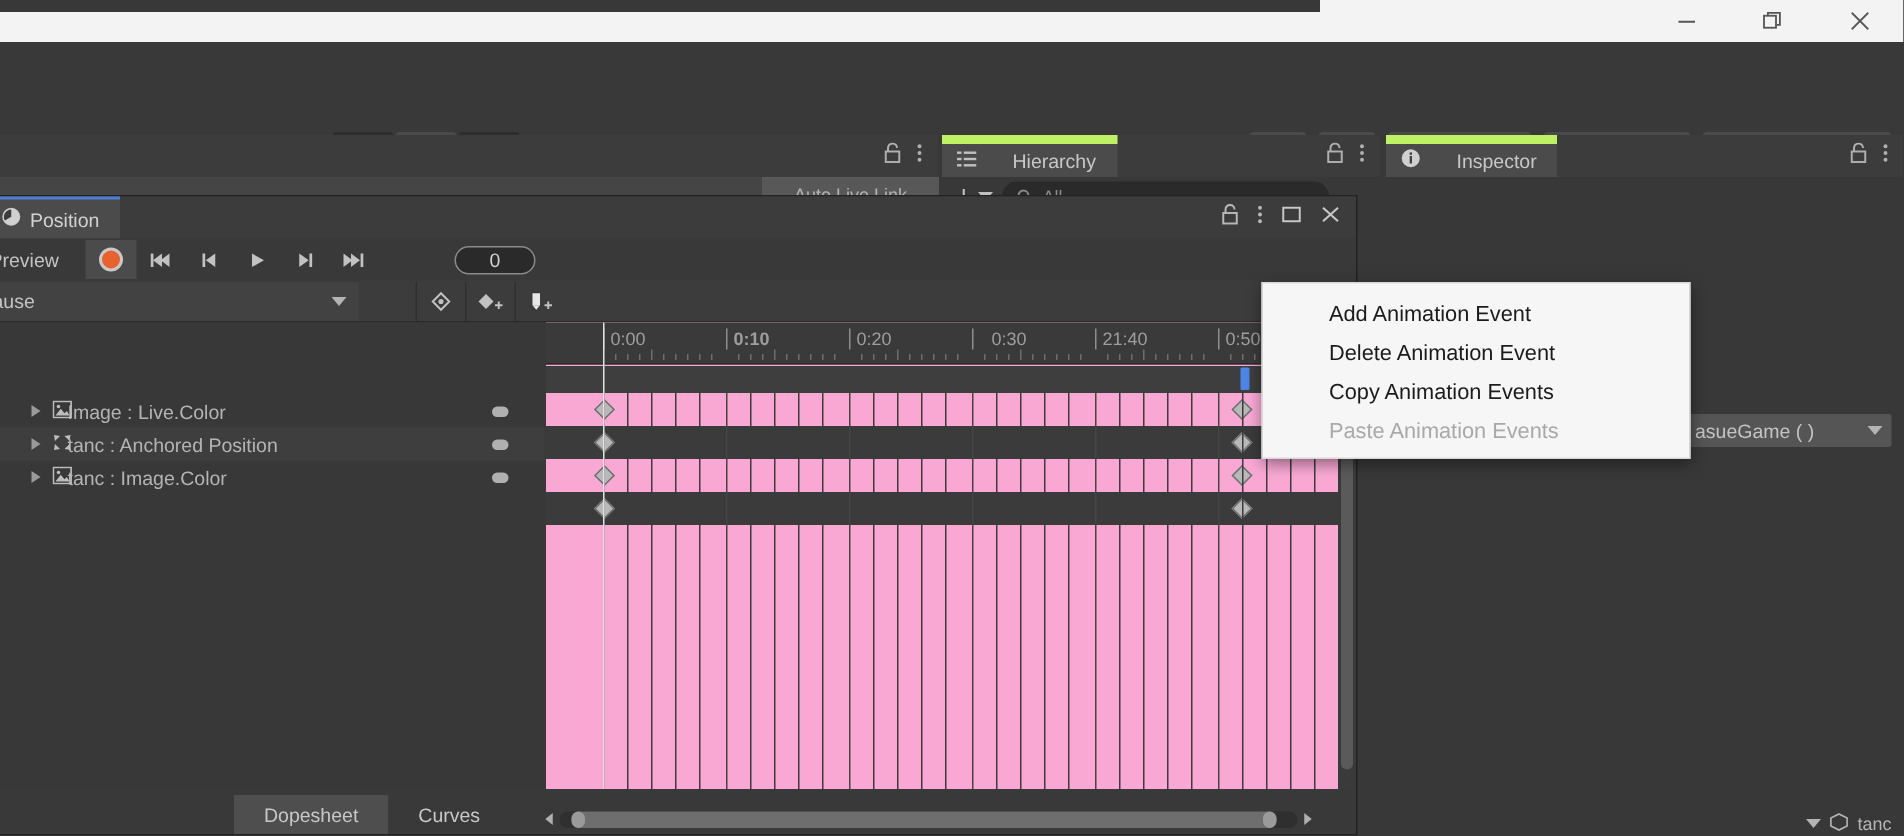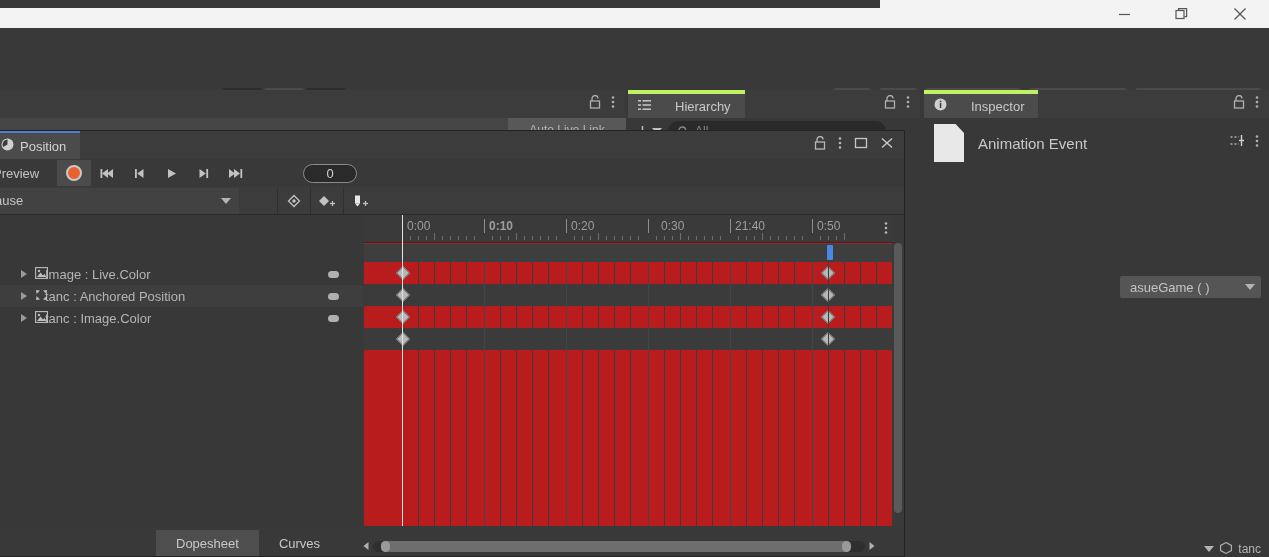--- a/index.html
+++ b/index.html
@@ -52,21 +52,21 @@
   }
   .tb-drop.w-account { width: 96px; justify-content: space-between; }
   .tb-drop.w-layers { width: 98px; justify-content: space-between; }
   .tb-drop.w-layout { width: 126px; justify-content: space-between; }
   .caret { width: 0; height: 0; border-left: 5px solid transparent; border-right: 5px solid transparent; border-top: 6px solid #b4b4b4; }
   .panel-tab {
     height: 28px; background: #4b4b4b; display: flex; align-items: center;
     padding: 0 14px 0 10px; gap: 6px; color: #c8c8c8; font-size: 13px;
     border-top: 2px solid #4b4b4b;
   }
-  .panel-tab.sel { border-top: 4px solid #bef264; gap: 24px; }
+  .panel-tab.sel { border-top: 6px solid #bef264; gap: 24px; }
   .panel-tools { margin-left: auto; display: flex; align-items: center; gap: 10px; padding-right: 10px; }
 
   
   .back-left {
     position: absolute; left: 0; top: 90px; width: 625px; height: 467px;
     background: #383838;
   }
   .back-left-bar {
     position: absolute; left: 0; top: 0; width: 625px; height: 28px; background: #3c3c3c;
   }
@@ -157,21 +157,21 @@
   .prop-row.alt { background: #3e3e3e; }
   .prop-arrow { position: absolute; left: 30px; width: 0; height: 0; border-top: 4.5px solid transparent; border-bottom: 4.5px solid transparent; border-left: 6px solid #9a9a9a; }
   .prop-label { padding-left: 26px; }
   .prop-dot { position: absolute; right: 24px; width: 11px; height: 7px; border-radius: 4px; background: #b0b0b0; }
   .add-prop-btn {
     margin: 12px auto 0 auto; width: 284px; height: 21px; background: #585858;
     border-radius: 2px; color: #dcdcdc; font-size: 13px;
     display: flex; align-items: center; justify-content: center;
   }
 
-  .tl-pane { position: absolute; left: 373px; top: 0; width: 530px; height: 341px; background: #b91c1c; overflow: hidden; }
+  .tl-pane { position: absolute; left: 373px; top: 0; width: 530px; height: 341px; background: #f9a8d4; overflow: hidden; }
   .tl-ruler { position: absolute; left: 0; top: 0; width: 530px; height: 28px; background: #3a3a3a; border-bottom: 1px solid #2b2b2b; }
   .tl-lbl { position: absolute; top: 4px; color: #9e9e9e; font-size: 12px; padding-left: 4px; border-left: 1px solid #8e8e8e; height: 14px; }
   .tl-tick { position: absolute; bottom: 2px; width: 1px; background: #6e6e6e; }
   .tl-kebab { position: absolute; right: 6px; top: 6px; }
 
   .tl-eventrow { position: absolute; left: 0; top: 29px; width: 530px; height: 18px; background: #3e3e3e; }
   .ev-marker { position: absolute; top: 1px; width: 6px; height: 15px; background: #4a86e8; border-radius: 1px; }
 
   .tl-keyrow { position: absolute; left: 0; width: 530px; height: 22px; }
   .tl-keyrow.alt { background: #3b3b3b; }
@@ -395,41 +395,20 @@
             </svg>
         </span>
         <span>
           <svg width="4" height="14" viewBox="0 0 4 14">
               <circle cx="2" cy="2.5" r="1.3" fill="#b0b0b0"></circle>
               <circle cx="2" cy="7" r="1.3" fill="#b0b0b0"></circle>
               <circle cx="2" cy="11.5" r="1.3" fill="#b0b0b0"></circle>
             </svg>
         </span>
       </div>
-    </div>
-    <div class="insp-head">
-      <span class="doc-icon"></span>
-      <span class="insp-title">Animation Event</span>
-      <span class="insp-head-tools">
-        <span>
-          <svg width="15" height="14" viewBox="0 0 15 14">
-              <line x1="0.5" y1="3" x2="9" y2="3" stroke="#b0b0b0" stroke-width="1.3" stroke-dasharray="2 2"></line>
-              <line x1="0.5" y1="10" x2="9" y2="10" stroke="#b0b0b0" stroke-width="1.3" stroke-dasharray="2 2"></line>
-              <line x1="11.5" y1="1" x2="11.5" y2="12" stroke="#d0d0d0" stroke-width="1.4"></line>
-              <line x1="9" y1="6.5" x2="14" y2="6.5" stroke="#d0d0d0" stroke-width="1.4"></line>
-            </svg>
-        </span>
-        <span>
-          <svg width="4" height="14" viewBox="0 0 4 14">
-              <circle cx="2" cy="2.5" r="1.3" fill="#b0b0b0"></circle>
-              <circle cx="2" cy="7" r="1.3" fill="#b0b0b0"></circle>
-              <circle cx="2" cy="11.5" r="1.3" fill="#b0b0b0"></circle>
-            </svg>
-        </span>
-      </span>
     </div>
     <div class="insp-func-row">
       <div class="insp-func">
         <span>asueGame ( )</span>
         <span class="caret"></span>
       </div>
     </div>
   </div>
 
   <div class="anim-win">
@@ -744,14 +723,20 @@
   <div class="status-right">
     <span class="caret"></span>
     <span>
       <svg width="12" height="12" viewBox="0 0 12 12">
           <polygon points="6,0.6 11.4,3.4 11.4,8.6 6,11.4 0.6,8.6 0.6,3.4" fill="none" stroke="#b4b4b4" stroke-width="1.1"></polygon>
         </svg>
     </span>
     <span>tanc</span>
   </div>
 
+  <div class="ctx-menu">
+    <div class="ctx-item">Add Animation Event</div>
+    <div class="ctx-item">Delete Animation Event</div>
+    <div class="ctx-item">Copy Animation Events</div>
+    <div class="ctx-item disabled">Paste Animation Events</div>
+  </div>
 
 </div>
 
 </body></html>

